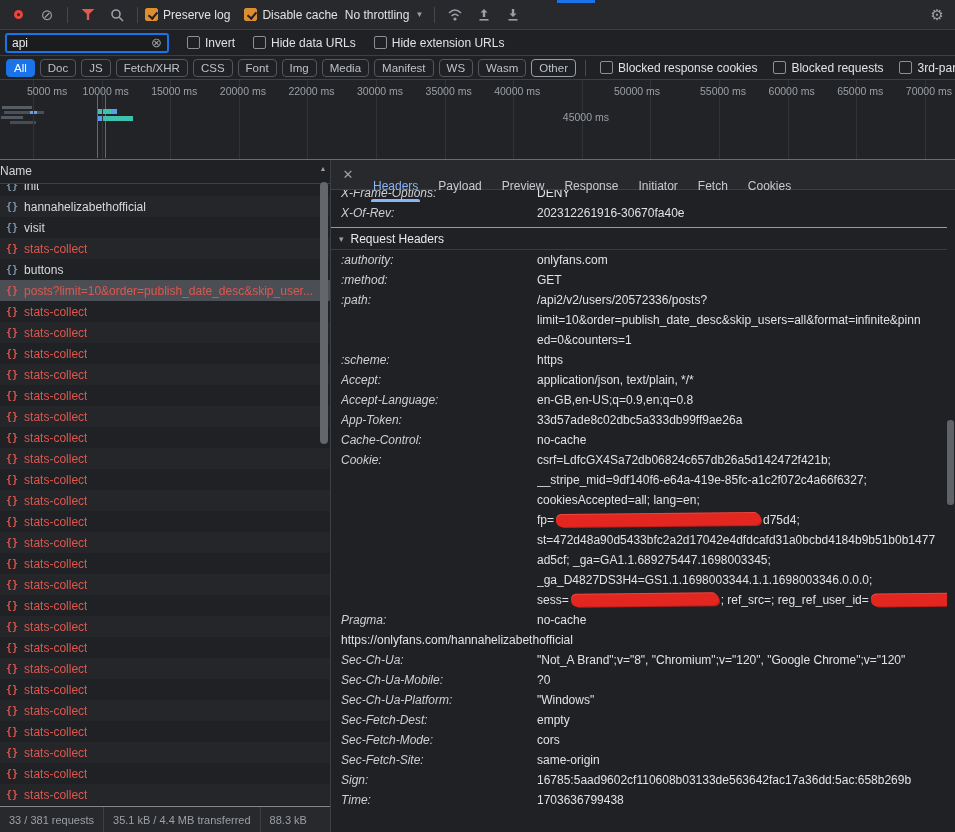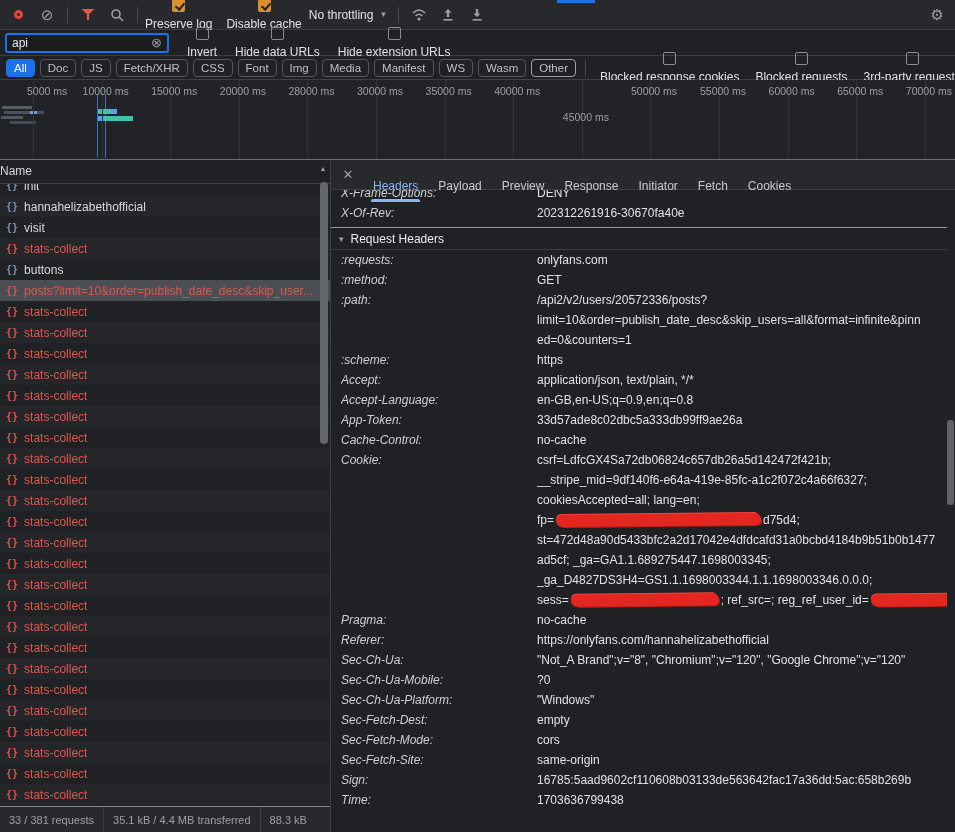--- a/index.html
+++ b/index.html
@@ -9,21 +9,21 @@
 
   
   .toolbar { position:absolute; top:0; left:0; right:0; height:30px; background:#28292c;
              border-bottom:1px solid #3c4043; display:flex; align-items:center; padding:0 5px; gap:3px; }
   .tb-btn { width:26px; height:24px; display:flex; align-items:center; justify-content:center; color:#9aa0a6; }
   .tb-btn.glyph { font-size:15px; line-height:1; }
   .rec-dot { width:9px; height:9px; border:3px solid #e8453c; border-radius:50%; }
   .funnel { width:13px; height:11px; background:#e25a4e;
             clip-path:polygon(0 0,100% 0,59% 46%,59% 100%,41% 100%,41% 46%); }
   .sep { width:1px; height:16px; background:#47484b; margin:0 4px; flex:none; }
-  .cbg { display:inline-flex; align-items:center; gap:5px; color:#dfe2e6; white-space:nowrap;flex-direction:column; }
+  .cbg { display:inline-flex; align-items:center; gap:5px; color:#dfe2e6; white-space:nowrap; }
   .cb { width:13px; height:13px; border:1px solid #8b9096; border-radius:2px; position:relative; flex:none; background:transparent; }
   .cb.checked { background:#dd8e2e; border-color:#dd8e2e; }
   .cb.checked::after { content:""; position:absolute; left:4px; top:1px; width:4px; height:7px;
                        border:solid #202124; border-width:0 2px 2px 0; transform:rotate(40deg); }
   .dd { display:inline-flex; align-items:center; gap:6px; color:#dfe2e6; margin:0 4px; }
   .dd .caret { font-size:8px; color:#9aa0a6; }
   .flex-sp { flex:1; }
   .top-blue { position:absolute; top:0; left:557px; width:38px; height:3px; background:#1a73e8; z-index:9; }
 
   
@@ -226,31 +226,31 @@
     <div class="wf" style="left:98px;top:36px;width:6px;height:5px;background:#5a9df2"></div>
   <div class="tl-grid" style="left: 33px;"></div>
       <span class="tl-label" style="left: 14px; padding-left: 13px;">5000 ms</span>
       <div class="tl-grid" style="left: 101.6px;"></div>
       <span class="tl-label" style="left: 82.6px;">10000 ms</span>
       <div class="tl-grid" style="left: 170.2px;"></div>
       <span class="tl-label" style="left: 151.2px;">15000 ms</span>
       <div class="tl-grid" style="left: 238.8px;"></div>
       <span class="tl-label" style="left: 219.8px;">20000 ms</span>
       <div class="tl-grid" style="left: 307.4px;"></div>
-      <span class="tl-label" style="left: 288.4px;">28000 ms</span>
+      <span class="tl-label" style="left: 288.4px;">22000 ms</span>
       <div class="tl-grid" style="left: 376px;"></div>
       <span class="tl-label" style="left: 357px;">30000 ms</span>
       <div class="tl-grid" style="left: 444.6px;"></div>
       <span class="tl-label" style="left: 425.6px;">35000 ms</span>
       <div class="tl-grid" style="left: 513.2px;"></div>
       <span class="tl-label" style="left: 494.2px;">40000 ms</span>
       <div class="tl-grid" style="left: 581.8px;"></div>
       <span class="tl-label" style="left: 562.8px; margin-top: 26px;">45000 ms</span>
       <div class="tl-grid" style="left: 650.4px;"></div>
-      <span class="tl-label" style="left: 631px;">50000 ms</span>
+      <span class="tl-label" style="left: 614px;">50000 ms</span>
       <div class="tl-grid" style="left: 719px;"></div>
       <span class="tl-label" style="left: 700px;">55000 ms</span>
       <div class="tl-grid" style="left: 787.6px;"></div>
       <span class="tl-label" style="left: 768.6px;">60000 ms</span>
       <div class="tl-grid" style="left: 856.2px;"></div>
       <span class="tl-label" style="left: 837.2px;">65000 ms</span>
       <div class="tl-grid" style="left: 924.8px;"></div>
       <span class="tl-label" style="left: 905.8px;">70000 ms</span>
     </div>
 
@@ -413,21 +413,21 @@
           <div class="hname">X-Of-Rev:</div>
           <div class="hval">
             <div class="hline">202312261916-30670fa40e</div>
           </div>
         </div>
         <div class="section-hdr">
           <span class="tri">▾</span>
           <span>Request Headers</span>
         </div>
         <div class="hrow">
-          <div class="hname">:requests:</div>
+          <div class="hname">:authority:</div>
           <div class="hval">
             <div class="hline">onlyfans.com</div>
           </div>
         </div>
         <div class="hrow">
           <div class="hname">:method:</div>
           <div class="hval">
             <div class="hline">GET</div>
           </div>
         </div>
@@ -482,21 +482,20 @@
             <div class="hline"><span>sess=</span><span class="redact" style="width: 148px;"></span><span>; ref_src=; reg_ref_user_id=</span><span class="redact" style="width: 118px;"></span></div>
           </div>
         </div>
         <div class="hrow">
           <div class="hname">Pragma:</div>
           <div class="hval">
             <div class="hline">no-cache</div>
           </div>
         </div>
         <div class="hrow">
-          <div class="hname">Referer:</div>
           <div class="hval">
             <div class="hline">https://onlyfans.com/hannahelizabethofficial</div>
           </div>
         </div>
         <div class="hrow">
           <div class="hname">Sec-Ch-Ua:</div>
           <div class="hval">
             <div class="hline">"Not_A Brand";v="8", "Chromium";v="120", "Google Chrome";v="120"</div>
           </div>
         </div>

